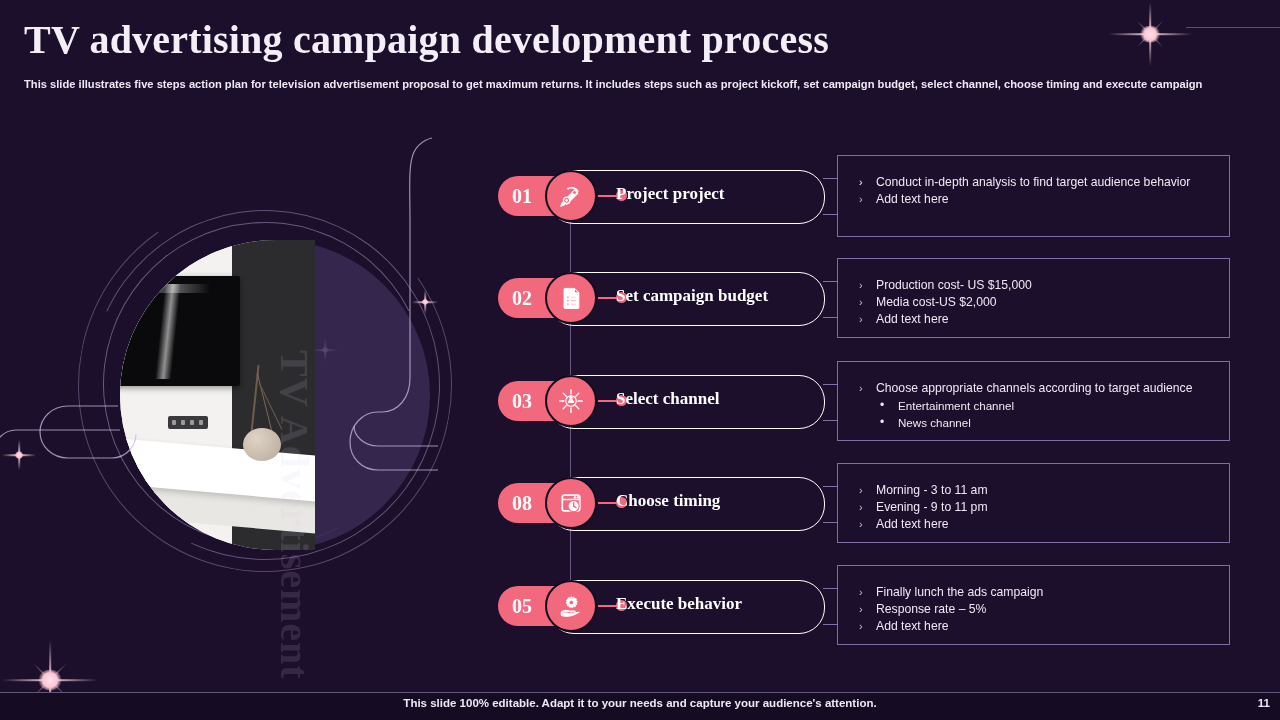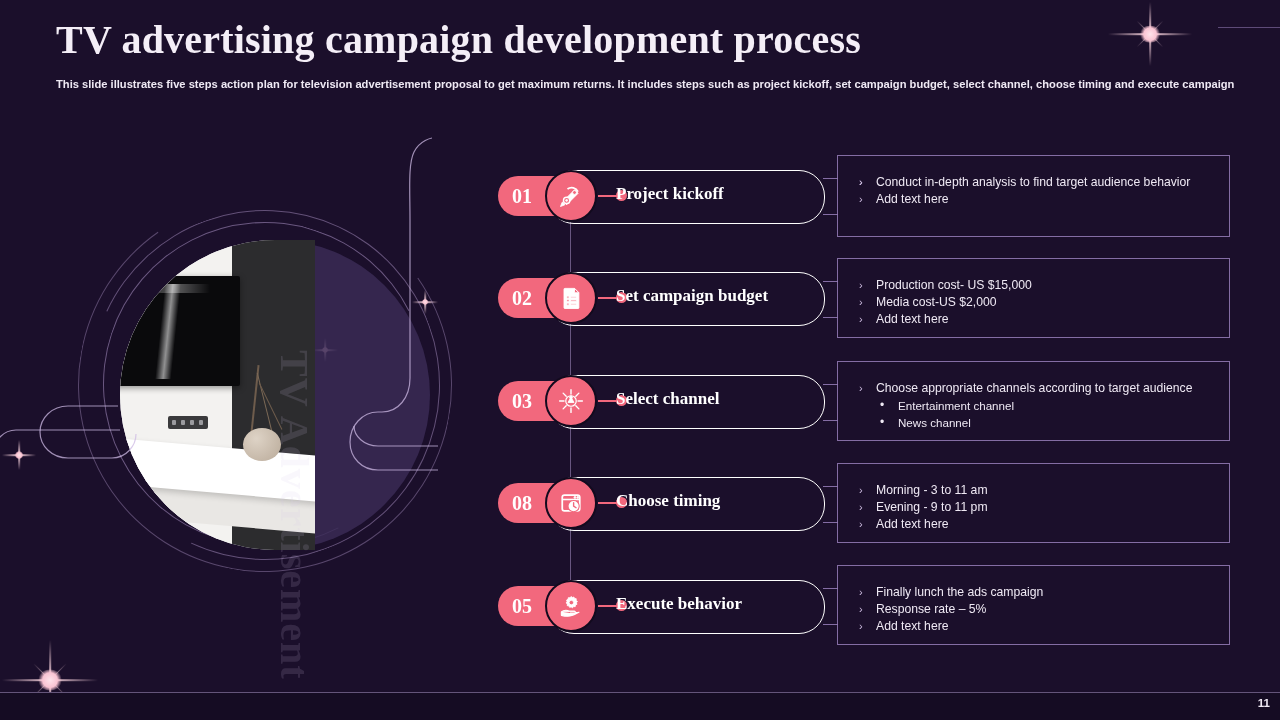--- a/index.html
+++ b/index.html
@@ -6,21 +6,21 @@
   body{
     width:1280px;height:720px;
     background:#1b0f2b;
     font-family:"Liberation Sans", sans-serif;
     overflow:hidden;
     position:relative;
   }
   .slide{position:absolute;inset:0;background:#1b0f2b;overflow:hidden;}
 
   
-  .header{position:absolute;left:0;top:0;width:1080px;height:100px;margin-left:32px;}
+  .header{position:absolute;left:0;top:0;width:1080px;height:100px;}
   .title{
     position:absolute;left:24px;top:16px;
     font-family:"Liberation Serif", serif;
     font-size:40px;line-height:48px;font-weight:700;
     color:#f4eef7;letter-spacing:.2px;white-space:nowrap;
   }
   .subtitle{
     position:absolute;left:24px;top:77px;width:1200px;
     font-size:11.5px;line-height:15px;font-weight:700;
     color:#efe9f4;white-space:nowrap;
@@ -217,21 +217,21 @@
             <path d="M7 22 L20 9 a7 7 0 0 1 4 4 L11 26 z" fill="#fff"></path>
             <path d="M6 23 l-2 5 5-2z" fill="#fff"></path>
             <circle cx="20" cy="12" r="2.2" fill="#f2687d"></circle>
             <path d="M12 8 a8 8 0 0 1 12 3" fill="none" stroke="#fff" stroke-width="2"></path>
             <circle cx="11" cy="21" r="3.6" fill="#f2687d" stroke="#fff" stroke-width="1.6"></circle>
             <circle cx="11" cy="21" r="1.1" fill="#fff"></circle>
           </svg>
       </div>
       <div class="lead"></div>
       <div class="leaddot"></div>
-      <div class="steplabel">Project kickoff</div>
+      <div class="steplabel">Project project</div>
     </div>
     <div class="detail" style="top:155px;width:393px;height:82px;padding:18px 0 0 0;">
       <div class="tick" style="top:22px;"></div>
         <div class="tick" style="top:58px;"></div>
       <ul>
         <li><span class="chev">›</span></li>
         <li><span class="chev">›</span><span>Conduct in-depth analysis to find target audience  behavior</span></li>
         <li><span class="chev">›</span><span>Add text here</span></li>
       </ul>
     </div>
@@ -349,15 +349,16 @@
       <ul>
         <li><span class="chev">›</span><span>Finally lunch the ads campaign</span></li>
         <li><span class="chev">›</span><span>Response rate – 5%</span></li>
         <li><span class="chev">›</span><span>Add text here</span></li>
       </ul>
     </div>
   </div>
 
   <div class="footbar"></div>
   <div class="footline"></div>
+  <div class="foottext">This slide 100% editable. Adapt it to your needs and capture your audience's attention.</div>
   <div class="pagenum">11</div>
 
 </div>
 
 </body></html>

